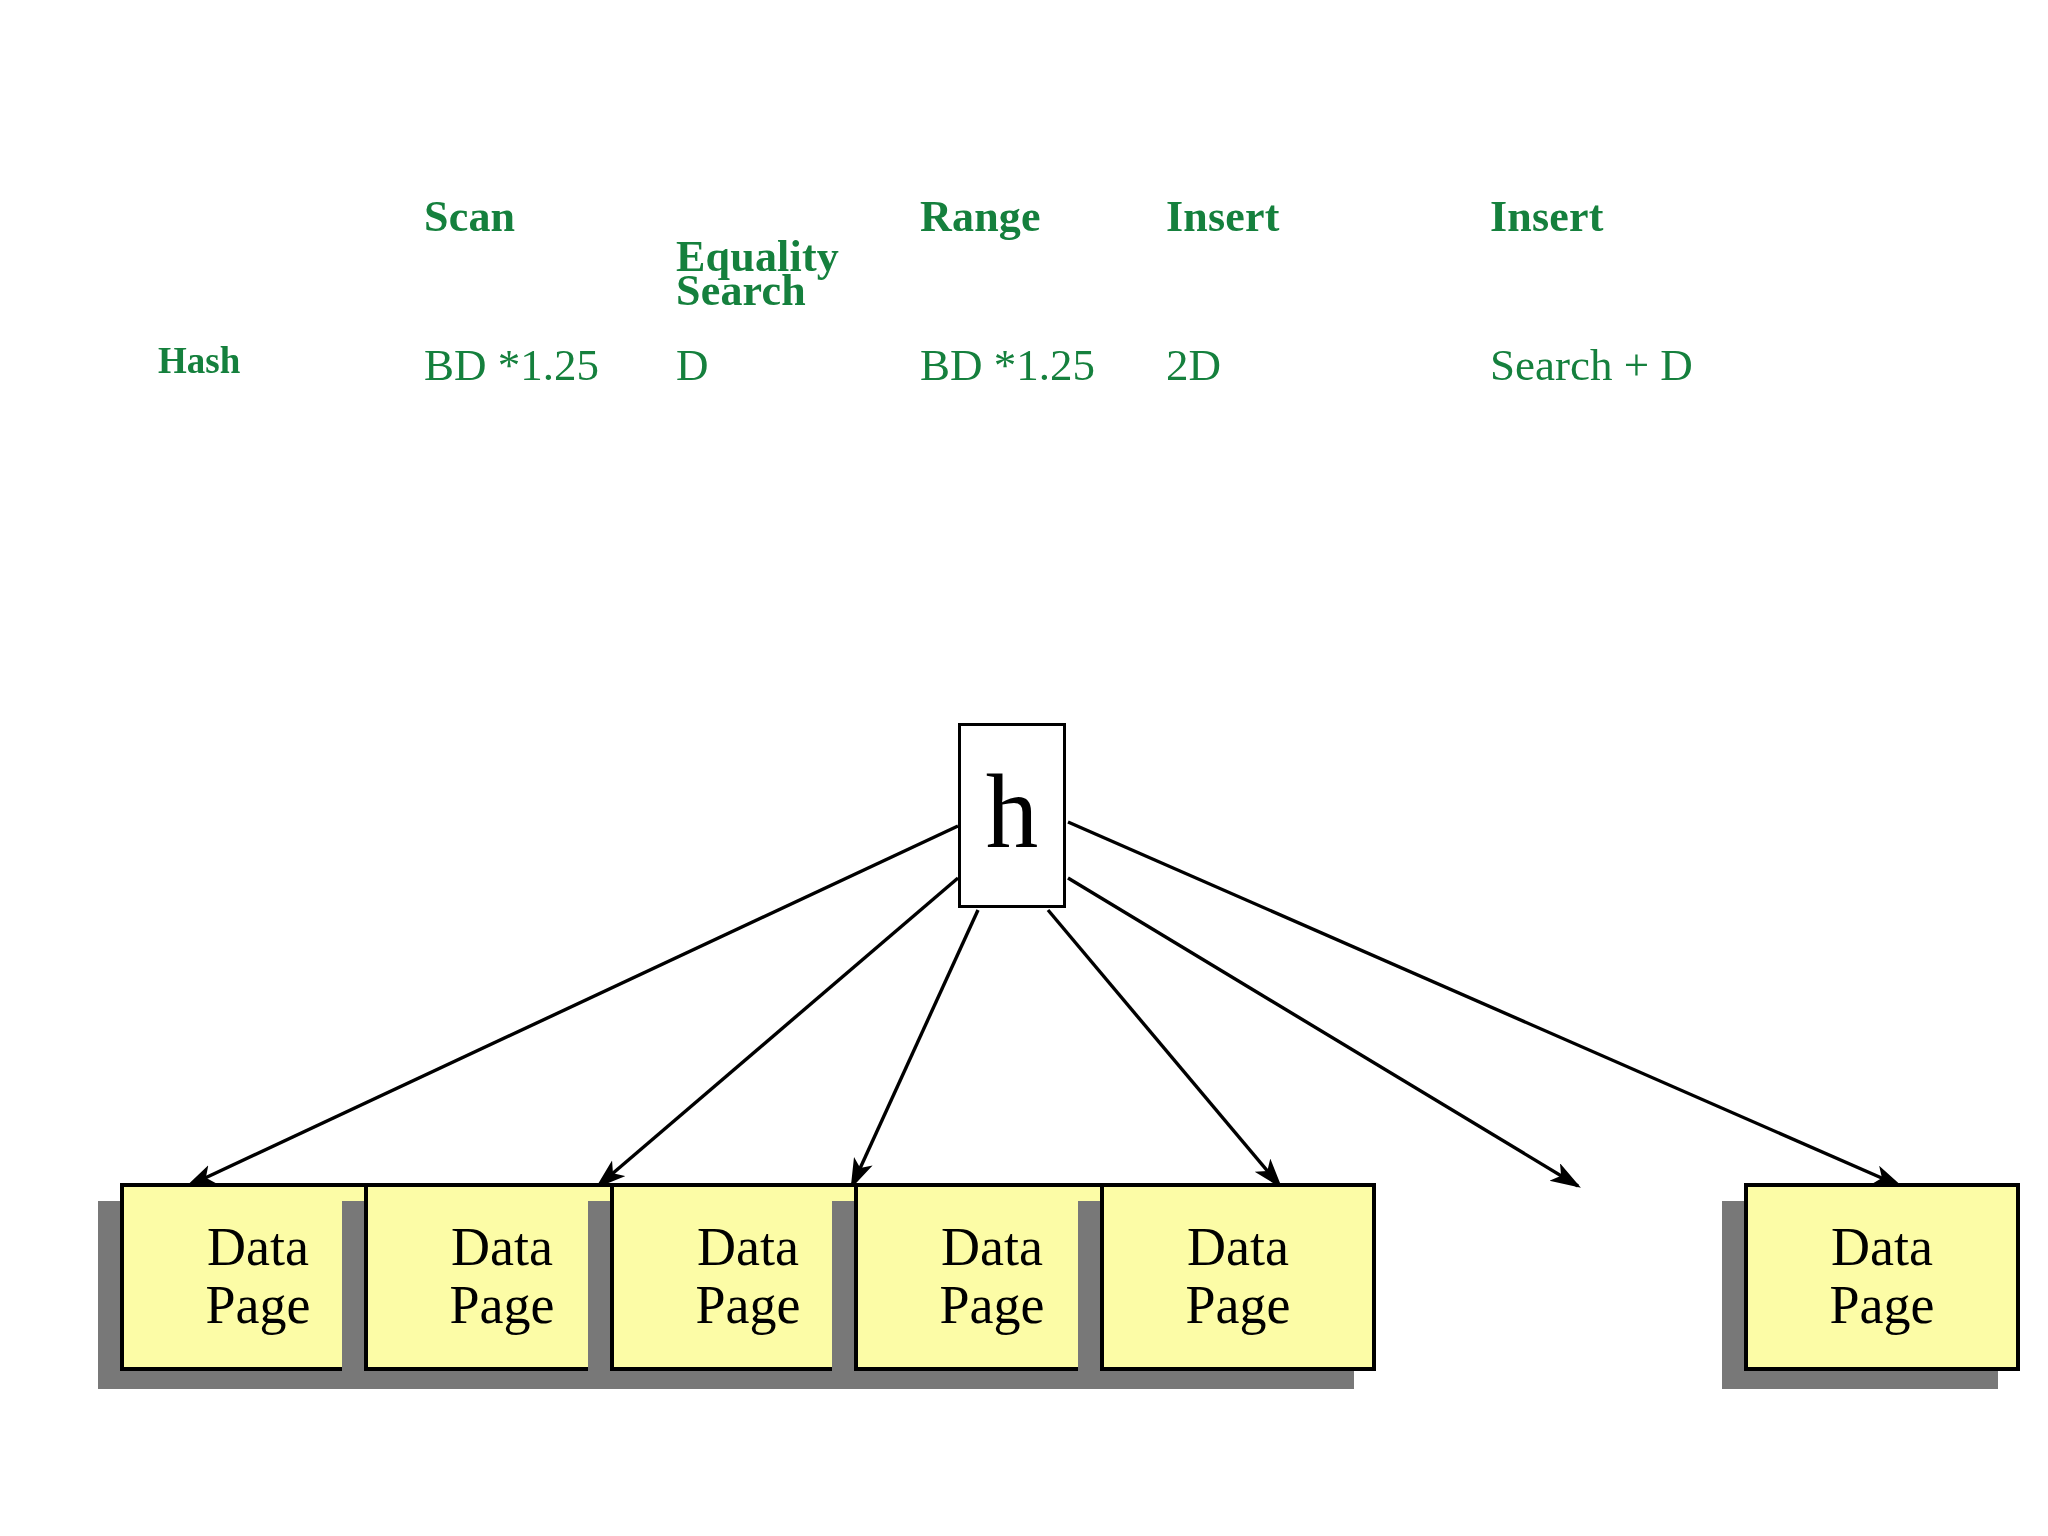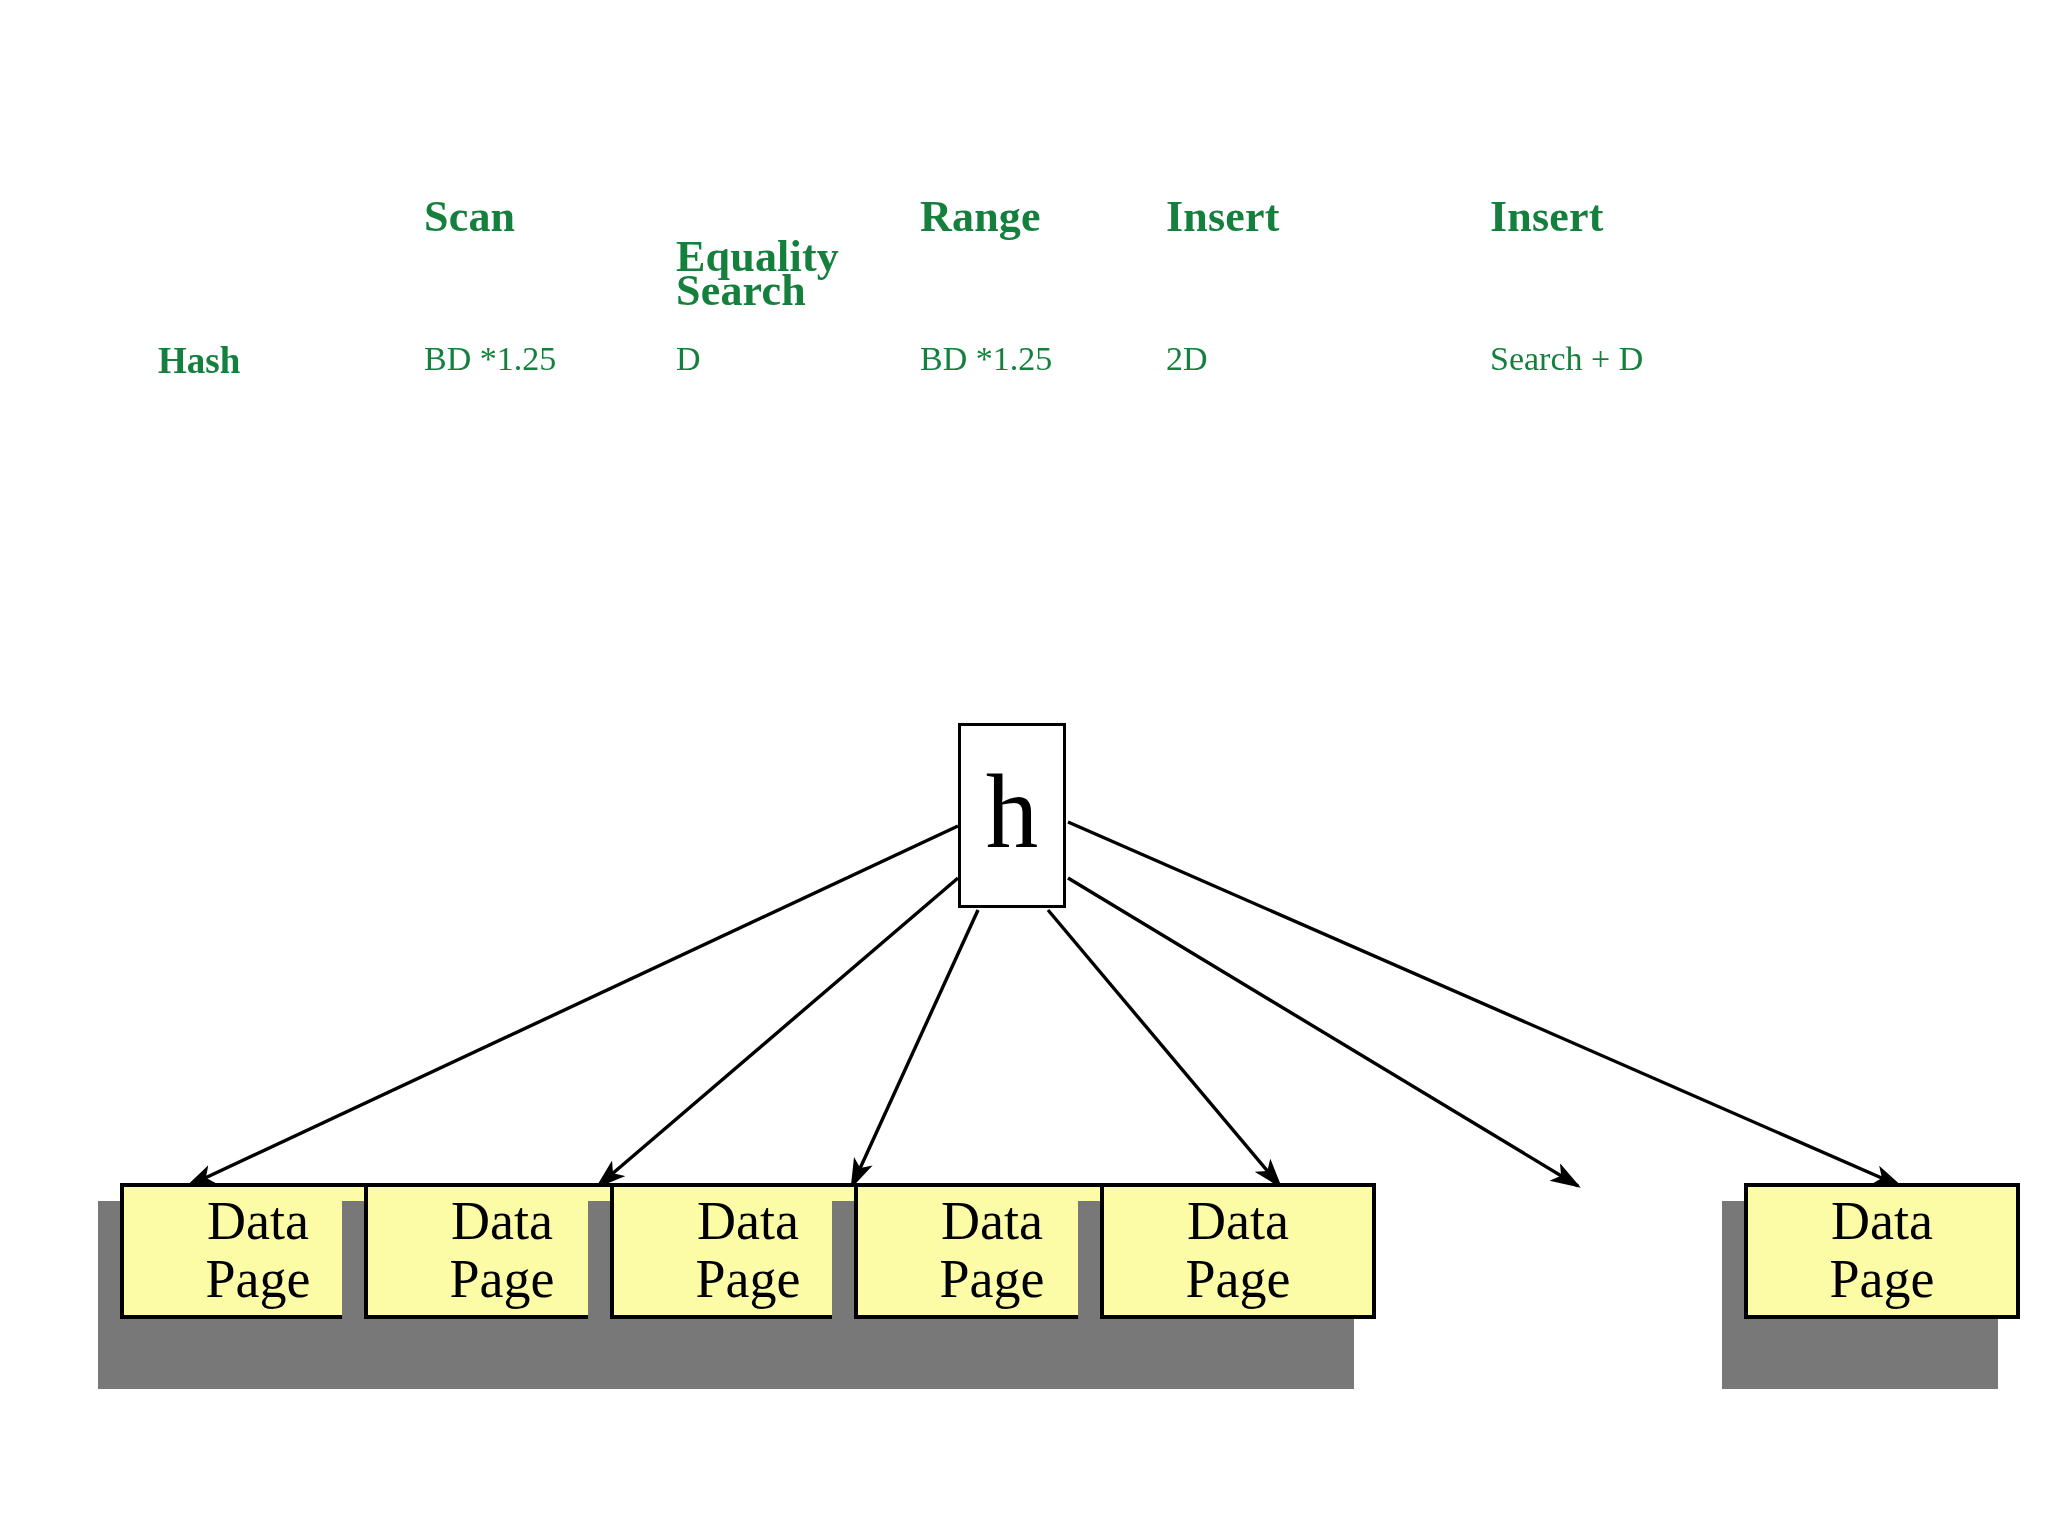--- a/index.html
+++ b/index.html
@@ -32,21 +32,21 @@
     line-height: 1.12;
     color: #15803d;
   }
   .hdr {
     font-weight: bold;
     font-size: 44px;
     letter-spacing: 0.2px;
   }
   .val {
     font-weight: normal;
-    font-size: 34px;
+    font-size: 45px;
   }
   .rowlabel {
     font-weight: bold;
     font-size: 37px;
   }
 
   
   .h-scan     { left: 424px;  top: 192px; }
   .h-equality { left: 676px;  top: 192px; margin-top: 40px; }
   .h-search   { left: 676px;  top: 250px; margin-top: 16px; }
@@ -108,21 +108,21 @@
     top: 18px;
     width: 276px;
     height: 188px;
     background: #787878;
   }
   .page-box {
     position: absolute;
     left: 22px;
     top: 0px;
     width: 276px;
-    height: 136px;
+    height: 188px;
     background: #fcfca6;
     border: 4px solid #000000;
     box-sizing: border-box;
     display: flex;
     flex-direction: column;
     align-items: center;
     justify-content: center;
   }
   .page-box .line {
     font-size: 54px;

